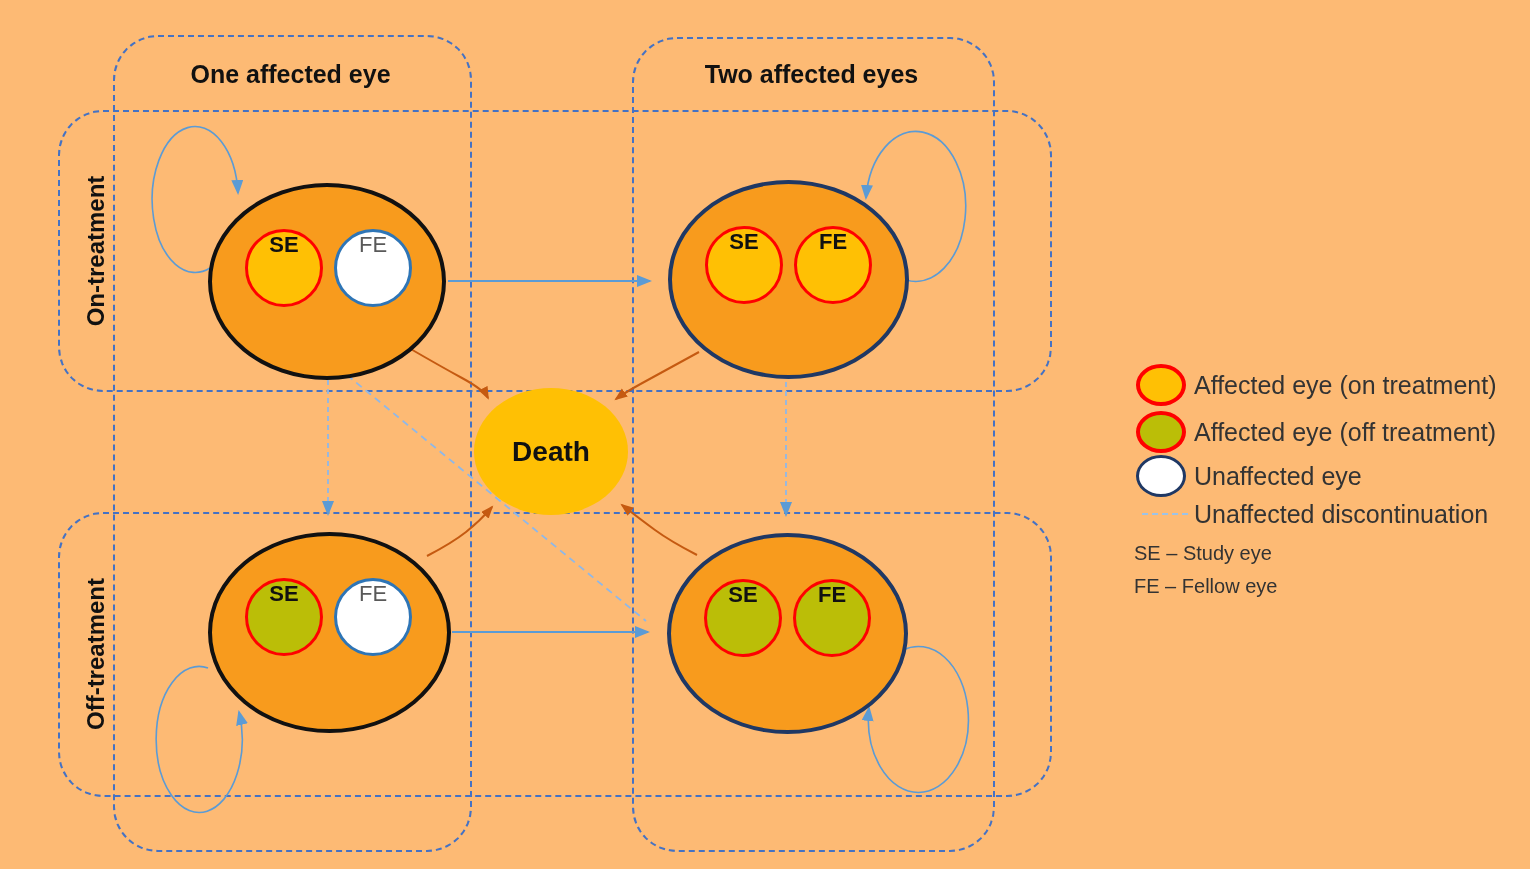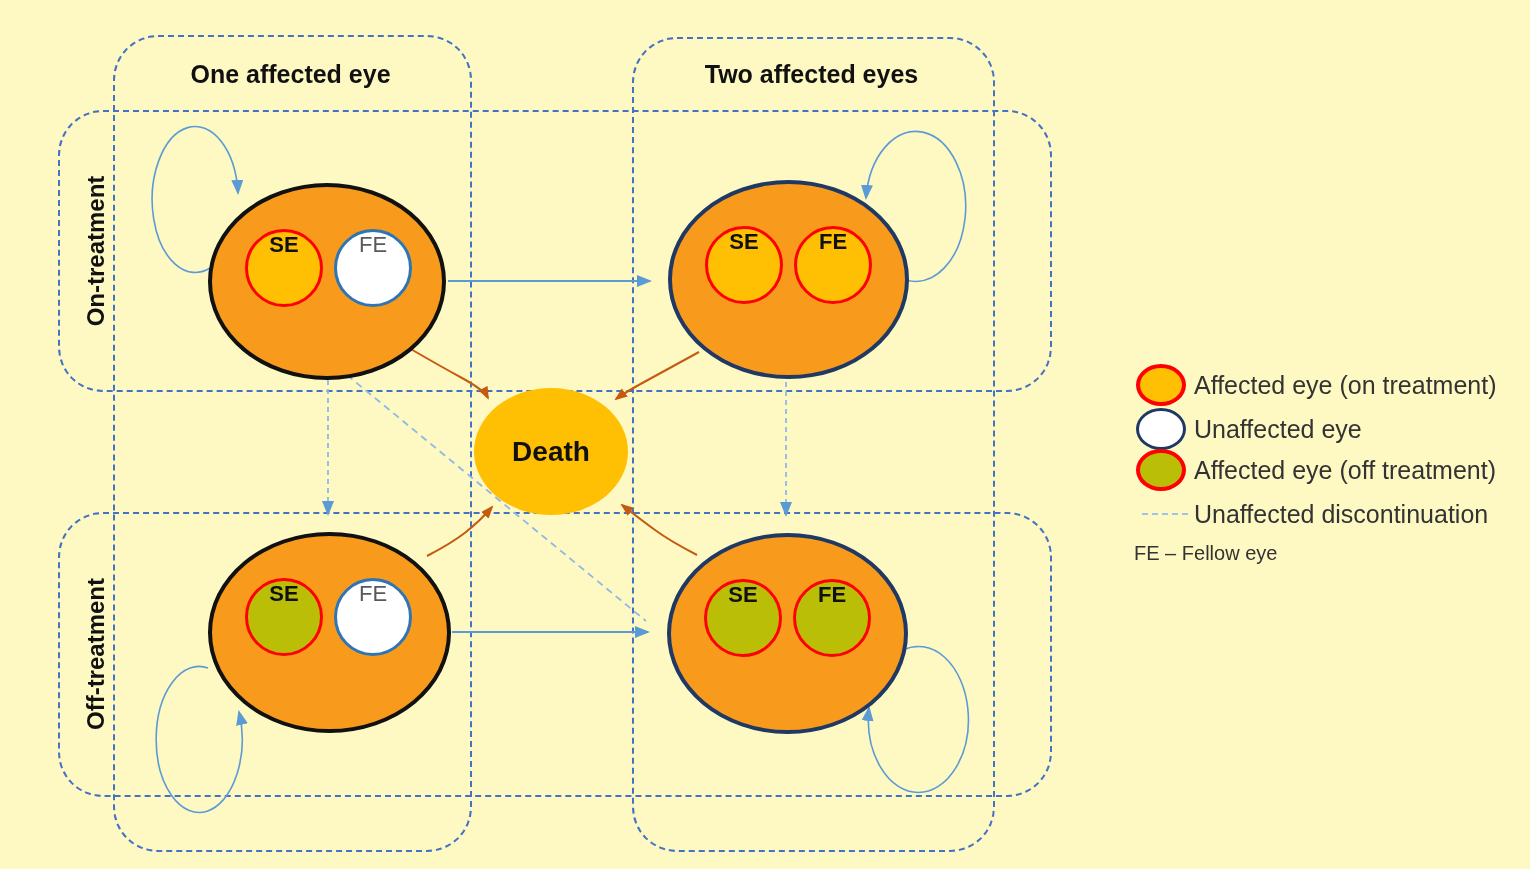--- a/index.html
+++ b/index.html
@@ -1,16 +1,16 @@
 <!DOCTYPE html>
 <html><head>
 <meta charset="utf-8">
 <style>
   html,body{margin:0;padding:0;background:#fff;}
-  #stage{position:relative;width:1530px;height:869px;background:#fef9c3;overflow:hidden;
+  #stage{position:relative;width:1530px;height:869px;background:#fdba74;overflow:hidden;
          font-family:"Liberation Sans",sans-serif;}
   
   .gbox{position:absolute;border:2px dashed #4472C4;border-radius:45px;background:transparent;}
   #colBox1{left:113px;top:35px;width:355px;height:813px;}
   #colBox2{left:632px;top:37px;width:359px;height:811px;}
   #rowBox1{left:58px;top:110px;width:990px;height:278px;}
   #rowBox2{left:58px;top:512px;width:990px;height:281px;}
   .colTitle{position:absolute;font-size:25px;font-weight:bold;color:#111;text-align:center;}
   #colTitle1{left:123px;top:60px;width:335px;}
   #colTitle2{left:640px;top:60px;width:343px;}
@@ -138,34 +138,35 @@
     </div>
   </div>
 
   <div id="legend">
     <div class="lrow">
       <div class="lsym">
           <div class="lell on"></div>
         </div>
       <div class="ltext">Affected eye (on treatment)</div>
     </div>
-    <div class="lrow thin">
-      <div class="lsym">
-          <div class="lell un"></div>
-        </div>
-      <div class="ltext">Unaffected eye</div>
-    </div>
     <div class="lrow">
       <div class="lsym">
           <div class="lell off"></div>
         </div>
       <div class="ltext">Affected eye (off treatment)</div>
     </div>
     <div class="lrow thin">
       <div class="lsym">
+          <div class="lell un"></div>
+        </div>
+      <div class="ltext">Unaffected eye</div>
+    </div>
+    <div class="lrow thin">
+      <div class="lsym">
           <div class="lline dash"></div>
         </div>
       <div class="ltext">Unaffected discontinuation</div>
     </div>
+    <div class="labbr">SE – Study eye</div>
     <div class="labbr">FE – Fellow eye</div>
   </div>
 
 </div>
 
 </body></html>

